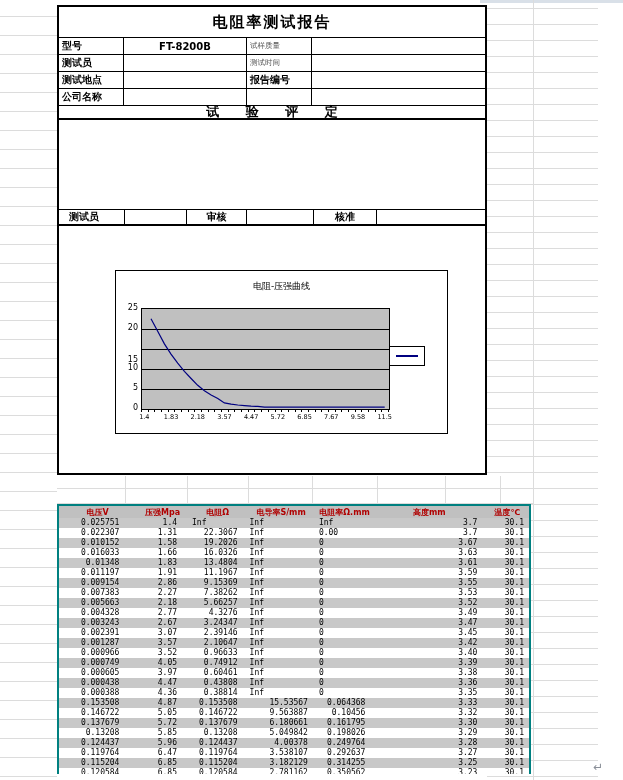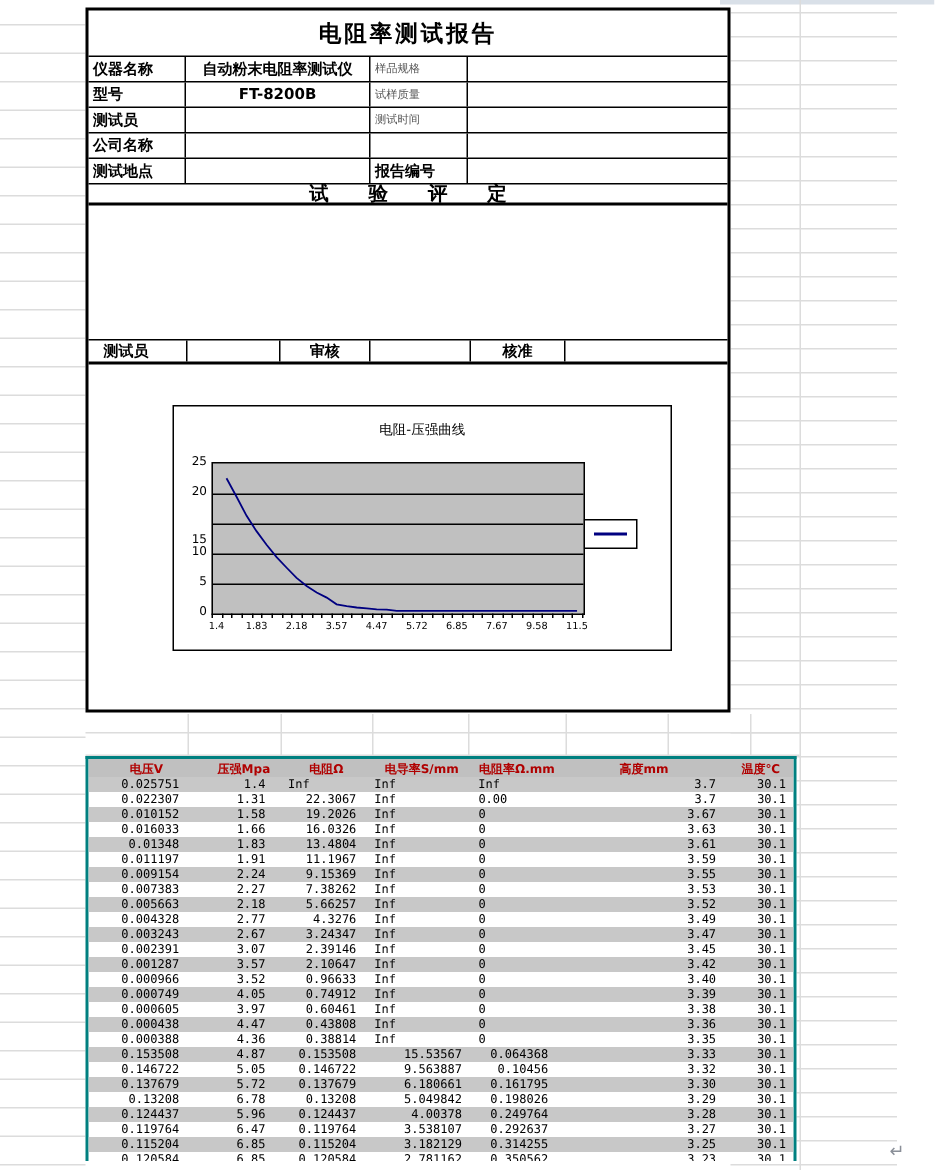--- a/index.html
+++ b/index.html
@@ -183,47 +183,41 @@
     <div class="gridline" style="left: 312px; top: 476px; width: 1px; height: 28px;"></div>
     <div class="gridline" style="left: 377px; top: 476px; width: 1px; height: 28px;"></div>
     <div class="gridline" style="left: 445px; top: 476px; width: 1px; height: 28px;"></div>
     <div class="gridline" style="left: 500px; top: 476px; width: 1px; height: 28px;"></div>
   </div>
 
 <div class="doc">
   <div class="doc-title">电阻率测试报告</div>
   <div id="form-rows">
       <div class="form-row">
-        <div class="fc lab">仪器名称</div>
-        <div class="fc val">自动粉末电阻率测试仪</div>
-        <div class="fc lab2 small">样品规格</div>
-        <div class="fc val2"></div>
-      </div>
-      <div class="form-row">
         <div class="fc lab">型号</div>
         <div class="fc val">FT-8200B</div>
         <div class="fc lab2 small">试样质量</div>
         <div class="fc val2"></div>
       </div>
       <div class="form-row">
         <div class="fc lab">测试员</div>
         <div class="fc val"></div>
         <div class="fc lab2 small">测试时间</div>
         <div class="fc val2"></div>
       </div>
       <div class="form-row">
+        <div class="fc lab">测试地点</div>
+        <div class="fc val"></div>
+        <div class="fc lab2">报告编号</div>
+        <div class="fc val2"></div>
+      </div>
+      <div class="form-row">
         <div class="fc lab">公司名称</div>
         <div class="fc val"></div>
         <div class="fc lab2"></div>
-        <div class="fc val2"></div>
-      </div>
-      <div class="form-row">
-        <div class="fc lab">测试地点</div>
-        <div class="fc val"></div>
-        <div class="fc lab2">报告编号</div>
         <div class="fc val2"></div>
       </div>
     </div>
   <div class="eval-head">试 验 评 定</div>
   <div class="eval-box"></div>
   <div class="sig-row">
     <div class="sc l1">测试员</div>
     <div class="sc b1"></div>
     <div class="sc l2">审核</div>
     <div class="sc b2"></div>
@@ -368,21 +362,21 @@
         <div class="td num" style="width: 78px; padding-right: 17px;">0.011197</div>
         <div class="td num" style="width: 53px; padding-right: 12px;">1.91</div>
         <div class="td num" style="width: 58px; padding-right: 9px;">11.1967</div>
         <div class="td txt" style="width: 70px;">Inf</div>
         <div class="td txt" style="width: 58px;">0</div>
         <div class="td num" style="width: 113px; padding-right: 8px;">3.59</div>
         <div class="td num" style="width: 44px; padding-right: 5px;">30.1</div>
       </div>
       <div class="trow odd">
         <div class="td num" style="width: 78px; padding-right: 17px;">0.009154</div>
-        <div class="td num" style="width: 53px; padding-right: 12px;">2.24</div>
+        <div class="td num" style="width: 53px; padding-right: 12px;">2.86</div>
         <div class="td num" style="width: 58px; padding-right: 9px;">9.15369</div>
         <div class="td txt" style="width: 70px;">Inf</div>
         <div class="td txt" style="width: 58px;">0</div>
         <div class="td num" style="width: 113px; padding-right: 8px;">3.55</div>
         <div class="td num" style="width: 44px; padding-right: 5px;">30.1</div>
       </div>
       <div class="trow">
         <div class="td num" style="width: 78px; padding-right: 17px;">0.007383</div>
         <div class="td num" style="width: 53px; padding-right: 12px;">2.27</div>
         <div class="td num" style="width: 58px; padding-right: 9px;">7.38262</div>
@@ -503,21 +497,21 @@
         <div class="td num" style="width: 78px; padding-right: 17px;">0.137679</div>
         <div class="td num" style="width: 53px; padding-right: 12px;">5.72</div>
         <div class="td num" style="width: 58px; padding-right: 9px;">0.137679</div>
         <div class="td num" style="width: 70px; padding-right: 8px;">6.180661</div>
         <div class="td num" style="width: 58px; padding-right: 8px;">0.161795</div>
         <div class="td num" style="width: 113px; padding-right: 8px;">3.30</div>
         <div class="td num" style="width: 44px; padding-right: 5px;">30.1</div>
       </div>
       <div class="trow">
         <div class="td num" style="width: 78px; padding-right: 17px;">0.13208</div>
-        <div class="td num" style="width: 53px; padding-right: 12px;">6.78</div>
+        <div class="td num" style="width: 53px; padding-right: 12px;">5.85</div>
         <div class="td num" style="width: 58px; padding-right: 9px;">0.13208</div>
         <div class="td num" style="width: 70px; padding-right: 8px;">5.049842</div>
         <div class="td num" style="width: 58px; padding-right: 8px;">0.198026</div>
         <div class="td num" style="width: 113px; padding-right: 8px;">3.29</div>
         <div class="td num" style="width: 44px; padding-right: 5px;">30.1</div>
       </div>
       <div class="trow odd">
         <div class="td num" style="width: 78px; padding-right: 17px;">0.124437</div>
         <div class="td num" style="width: 53px; padding-right: 12px;">5.96</div>
         <div class="td num" style="width: 58px; padding-right: 9px;">0.124437</div>

